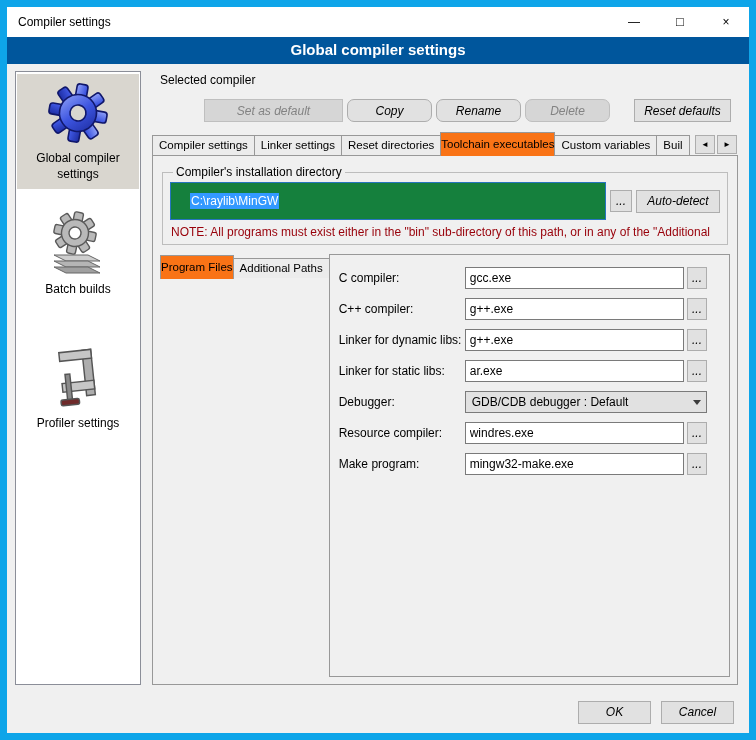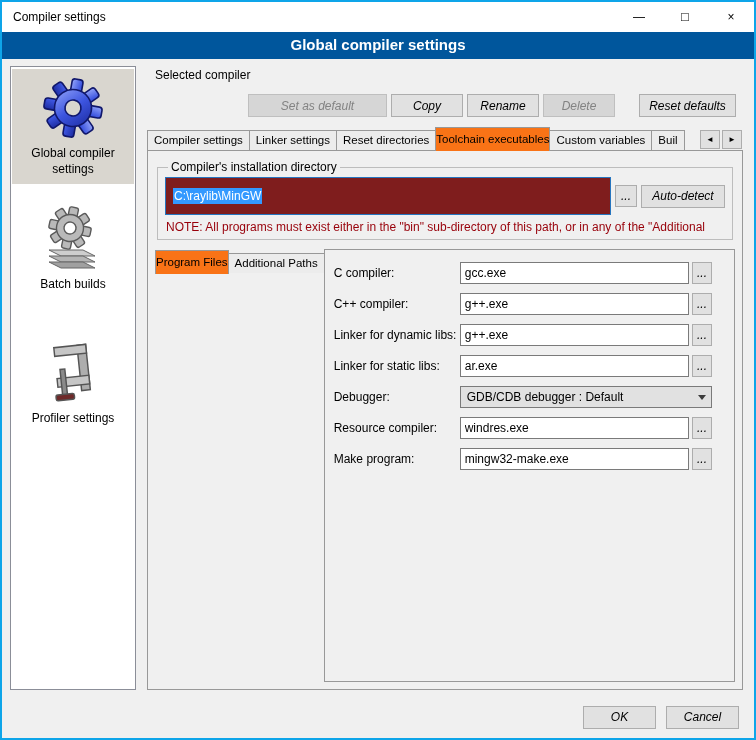--- a/index.html
+++ b/index.html
@@ -1,19 +1,19 @@
 <!DOCTYPE html>
 <html><head>
 <meta charset="utf-8">
 <style>
   * { margin:0; padding:0; box-sizing:border-box; }
   html,body { width:756px; height:740px; }
   body { font-family:"Liberation Sans","DejaVu Sans",sans-serif; font-size:12px; color:#000; background:#fff; }
 
-  .window { width:756px; height:740px; background:#f0f0f0; border:2px solid #0ea5e9; display:flex; flex-direction:column;justify-content:flex-end; }
+  .window { width:756px; height:740px; background:#f0f0f0; border:7px solid #0ea5e9; display:flex; flex-direction:column;justify-content:flex-end; }
 
   
   .titlebar { height:30px; background:#ffffff; display:flex; align-items:stretch; flex:0 0 auto; }
   .titlebar .title { flex:1; line-height:30px; padding-left:11px; font-size:12px; white-space:nowrap; }
   .caption-btn { width:46px; text-align:center; line-height:30px; font-size:12px; color:#000; }
   .caption-btn.max { font-size:13px; }
 
   
   .dlg-header { height:27px; background:#00569C; color:#fff; font-weight:bold; font-size:15px; text-align:center; line-height:26px; flex:0 0 auto; }
 
@@ -29,36 +29,36 @@
   
   .main { flex:1; display:flex; flex-direction:column; min-width:0; }
   .field-caption { margin:2px 0 4px 8px; }
   .combo { height:23px; margin:0 7px 0 8px; background:#fff; border:1px solid #7a7a7a; display:flex; align-items:center; padding:0 5px 0 6px; }
   .combo .val { flex:1; white-space:nowrap; overflow:hidden; }
   .tri-down { width:0; height:0; border-left:4px solid transparent; border-right:4px solid transparent; border-top:5px solid #3c3c3c; margin-left:4px; }
 
   .btn { height:23px; background:#e1e1e1; border:1px solid #adadad; font-family:inherit; font-size:12px; text-align:center; padding:0 6px; white-space:nowrap;font-style:italic; }
   .btn.disabled { color:#838383; background:#d6d6d6; border-color:#bfbfbf; }
   .btn-row { display:flex; gap:4px; margin:8px 7px 10px 8px; justify-content:flex-end; align-items:center; }
-  .btn-row .w-wide { width:139px; } .btn-row .w-std { width:72px; } .btn-row .w-reset { width:97px; margin-left:20px; }
+  .btn-row .w-wide { width:139px; } .btn-row .w-std { width:85px;border-radius:7px; } .btn-row .w-reset { width:97px; margin-left:20px; }
 
   
   .tabstrip { position:relative; z-index:2; height:24px; display:flex; align-items:flex-end; overflow:hidden; flex:0 0 auto; }
   .tab { flex:0 0 auto; height:20px; line-height:19px; padding:0 6px; font-size:11.5px; background:#ececec; border:1px solid #989898; border-bottom:none; margin-right:-1px; margin-bottom:1px; white-space:nowrap; }
   .tab.active { height:24px; line-height:23px; background:#f97316; margin-bottom:0; position:relative; z-index:3; padding:0 0; }
   .tab-arrows { position:absolute; right:0; top:0; bottom:1px; background:#f0f0f0; display:flex; gap:2px; align-items:flex-end; padding:0 1px 1px 3px; z-index:4; }
   .tab-arrow { width:20px; height:19px; line-height:17px; font-size:8px; text-align:center; background:#e1e1e1; border:1px solid #adadad; }
 
   .pane { border:1px solid #989898; background:#f0f0f0; flex:1; display:flex; flex-direction:column; padding:7px 7px 7px; min-height:0; margin-top:-1px; }
 
   
   fieldset.group { border:1px solid #bdbdbd; margin:2px 2px 8px; padding:3px 7px 4px; }
   fieldset.group legend { padding:0 3px; margin-left:3px; }
   .install-row { display:flex; align-items:center; gap:4px; }
-  .install-input { flex:1; height:38px; border:1px solid #2675bf; background:#7f1d1d; display:flex; align-items:center; padding:0 7px; overflow:hidden; }
+  .install-input { flex:1; height:38px; border:1px solid #2675bf; background:#15803d; display:flex; align-items:center; padding:0 19px; overflow:hidden; }
   .install-input .sel { background:#3399FF; color:#fff; padding:1px 1px; white-space:nowrap; }
   .mini-btn { width:22px; flex:0 0 22px; height:22px; padding:0; }
   .autodetect { width:84px; flex:0 0 84px; }
   .note { color:#98000A; margin:5px 1px 1px; white-space:nowrap; overflow:hidden; }
 
   .subwrap { flex:1; display:flex; flex-direction:row; min-height:0; margin-top:2px; }
   .subpane { border:1px solid #989898; background:#f0f0f0; flex:1; margin-top:-1px; padding:12px 22px 0 9px; min-height:0; }
 
   .frow { display:flex; align-items:center; margin-bottom:9px; }
   .flabel { width:126px; flex:0 0 126px; white-space:nowrap; }

